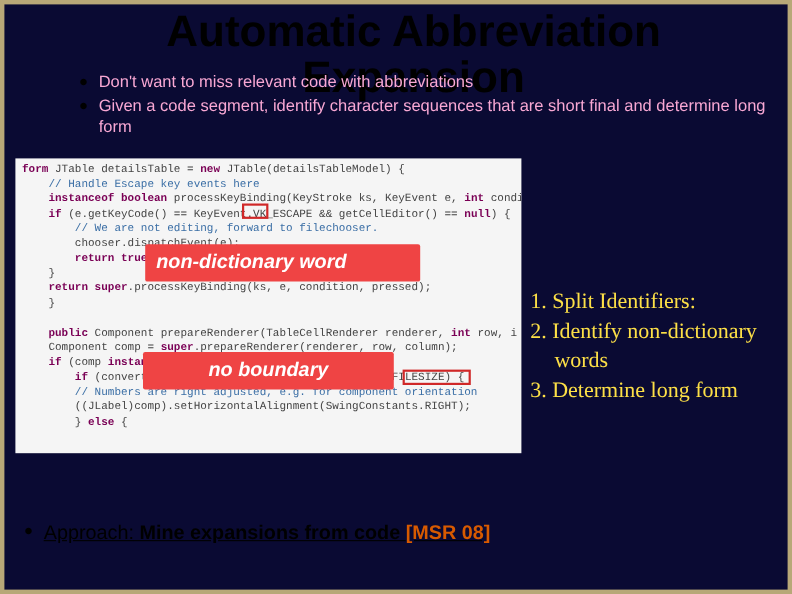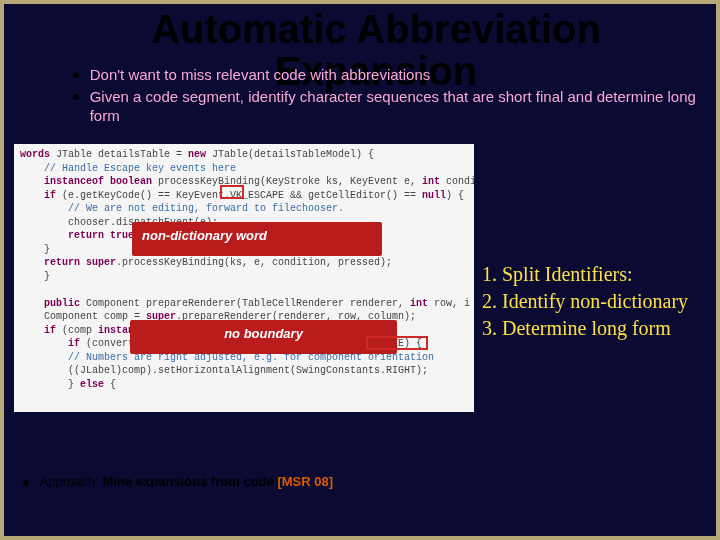--- a/index.html
+++ b/index.html
@@ -60,32 +60,32 @@
     color: #444;
     padding: 4px 6px;
     line-height: 1.35;
     white-space: pre;
     overflow: hidden;
   }
   .code-box .kw { color: #7a0055; font-weight: bold; }
   .code-box .cmt { color: #3a6ea5; }
   .callout {
     position: absolute;
-    background: #b91c1c;
+    background: #ef4444;
     color: #fff;
     font-family: Arial, sans-serif;
     font-weight: bold;
     font-style: italic;
-    font-size: 13px;
+    font-size: 18px;
     padding: 9px 10px;
     border-radius: 2px;
     z-index: 5;
   }
   .callout1 { top: 218px; left: 128px; width: 250px; height: 34px; padding-top:6px;}
-  .callout2 { top: 316px; left: 126px; width: 267px; height: 34px; padding-top:6px; text-align: center;}
+  .callout2 { top: 316px; left: 126px; width: 228px; height: 34px; padding-top:6px; text-align: center;}
   .redbox {
     position: absolute;
     border: 2px solid #d02828;
     z-index: 6;
   }
   .redbox1 { top: 181px; left: 216px; width: 24px; height: 14px; }
   .redbox2 { top: 332px; left: 362px; width: 62px; height: 14px; }
   .steps {
     position: absolute;
     top: 258px;
@@ -106,22 +106,23 @@
     align-items: flex-start;
   }
   .approach-wrap .dot {
     color: #000;
     font-size: 22px;
     margin-right: 10px;
     line-height: 1;
   }
   .approach {
     color: #000;
-    font-size: 13px;
+    font-size: 18px;
     font-weight: bold;
+    text-decoration: underline;
   }
   .approach .orange { color: #d85a00; }
   .approach .normal { font-weight: normal; }
 </style>
 </head>
 <body>
 
 <div class="title">
   <span>Automatic Abbreviation</span><br>
   <span>Expansion</span>
@@ -131,21 +132,21 @@
   <div class="bullet">
     <span class="dot">•</span>
     <span class="btext">Don't want to miss relevant code with abbreviations</span>
   </div>
   <div class="bullet">
     <span class="dot">•</span>
     <span class="btext">Given a code segment, identify character sequences that are short final and determine long form</span>
   </div>
 </div>
 
-<div class="code-box"><span class="kw">words</span><span> JTable detailsTable = </span><span class="kw">new</span><span> JTable(detailsTableModel) {</span>
+<div class="code-box"><span class="kw">form</span><span> JTable detailsTable = </span><span class="kw">new</span><span> JTable(detailsTableModel) {</span>
 <span class="cmt">    // Handle Escape key events here</span>
 <span class="kw">    instanceof boolean</span><span> processKeyBinding(KeyStroke ks, KeyEvent e, </span><span class="kw">int</span><span> conditi</span>
 <span class="kw">    if</span><span> (e.getKeyCode() == KeyEvent.</span><span>VK_ESCAPE</span><span> &amp;&amp; getCellEditor() == </span><span class="kw">null</span><span>) {</span>
 <span class="cmt">        // We are not editing, forward to filechooser.</span>
 <span>        chooser.dispatchEvent(e);</span>
 <span class="kw">        return</span><span class="kw"> true</span><span>;</span>
 <span>    }</span>
 <span class="kw">    return super</span><span>.processKeyBinding(ks, e, condition, pressed);</span>
 <span>    }</span>
 <span></span>
@@ -159,20 +160,21 @@
 
 <div class="redbox redbox1"></div>
 <div class="redbox redbox2"></div>
 
 <div class="callout callout1">non-dictionary word</div>
 <div class="callout callout2">no boundary</div>
 
 <div class="steps">
   <div>1. Split Identifiers:</div>
   <div>2. Identify non-dictionary</div>
+  <div class="indent">words</div>
   <div>3. Determine long form</div>
 </div>
 
 <div class="approach-wrap">
   <span class="dot">•</span>
   <span class="approach">
     <span class="normal">Approach:</span><span> Mine expansions from code </span><span class="orange">[MSR 08]</span>
   </span>
 </div>
 

